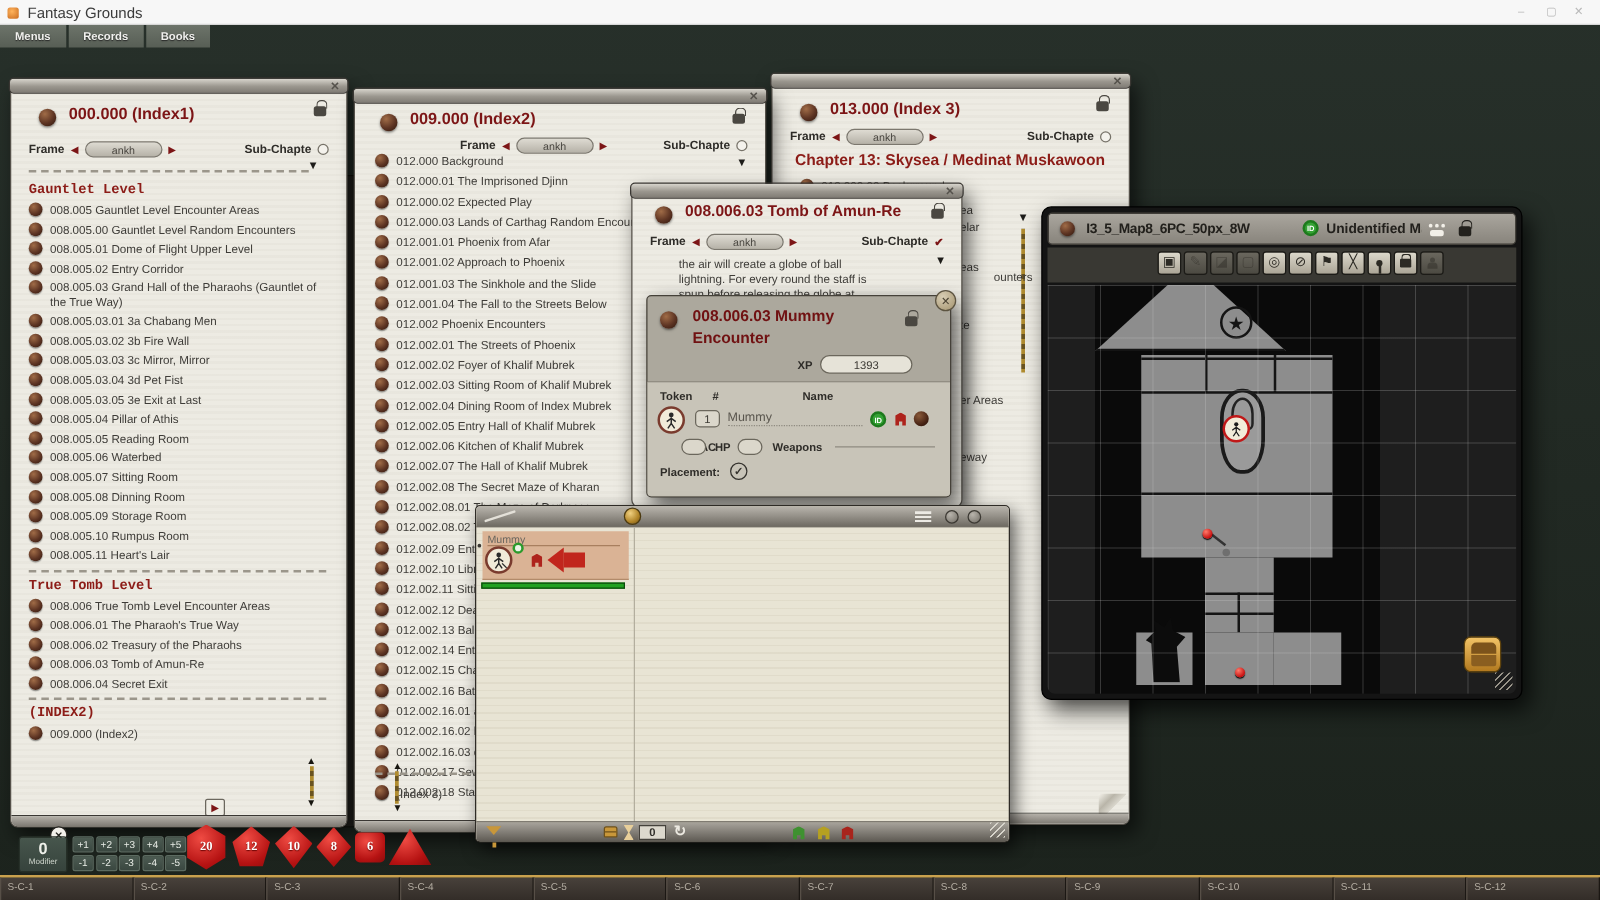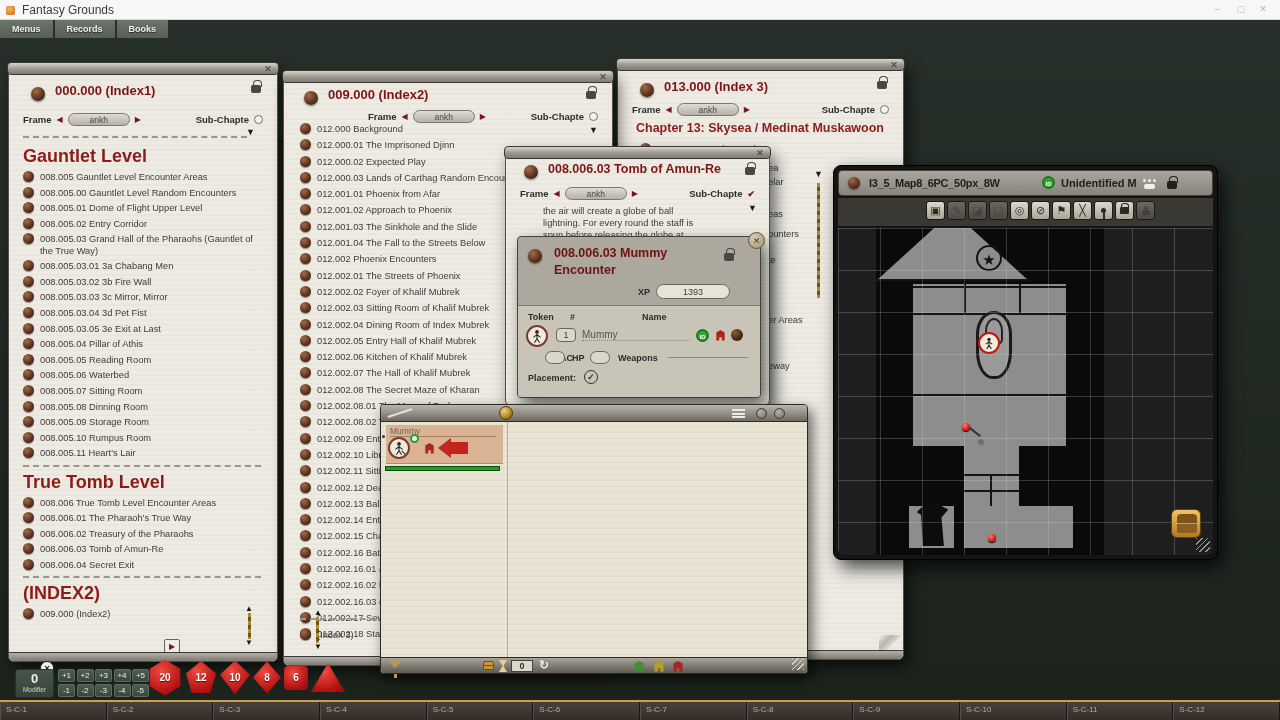--- a/index.html
+++ b/index.html
@@ -35,21 +35,21 @@
   .frame-row { position:absolute; left:14px; right:14px; display:flex; align-items:center; gap:5px; }
   .frame-label { font-size:9.5px; font-weight:bold; color:#2e2c28; }
   .nav-arrow { font-size:8px; color:#7c1516; }
   .ankh-pill { width:62px; height:13px; border:1px solid #7b776e; border-radius:7px; background:linear-gradient(#dedbd2,#b6b2a8);
                font-size:8.5px; color:#4a4741; text-align:center; line-height:12px; }
   .spacer { flex:1; }
   .radio { width:9px; height:9px; border:1px solid #767268; border-radius:50%; background:#f4f2ec; }
   .subchap-check { font-size:9px; color:#7c1516; font-weight:bold; }
   .pin-down { position:absolute; font-size:9px; color:#1d1c19; }
   .dashed-divider { border-top:2px dashed #9b968b; margin:5px 2px 5px 0; }
-  .section-heading { font-size:18px; font-weight:bold; color:#8c1c17; margin:5px 0 4px 0; }
+  .section-heading { font-size:11px; font-weight:bold; color:#8c1c17; margin:5px 0 4px 0;font-family:Liberation Mono, monospace; }
   .list-item { display:flex; align-items:flex-start; gap:6px; margin-bottom:3.4px; cursor:pointer; }
   .item-label { font-size:9.3px; color:#3e3c38; line-height:11.2px; padding-top:1px; }
   .scroll-handle { position:absolute; display:flex; flex-direction:column; align-items:center; color:#17150f; font-size:8px; line-height:8px; }
   .chain { width:3px; height:26px; background:repeating-linear-gradient(#b08c30 0 4px, #6a5420 4px 8px); }
   .page-curl { position:absolute; width:22px; height:22px; right:2px; bottom:2px;
                background:linear-gradient(315deg, transparent 48%, #d9d6cc 50%, #b9b5a9 70%, #f4f2ea 100%); }
   .footer-btn { position:absolute; width:16px; height:14px; border:1px solid #6b675e; background:#efede5; color:#7c1516;
                 font-size:8px; text-align:center; line-height:13px; border-radius:2px; }
 
   
@@ -207,21 +207,21 @@
              border-radius:3px; text-align:center; }
   #mod-value { display:block; font-size:13px; font-weight:bold; color:#eef0ea; line-height:15px; margin-top:1px; }
   #mod-label { display:block; font-size:6.5px; color:#cdd4cb; }
   #plus-row, #minus-row { position:absolute; left:58px; display:flex; gap:1.5px; }
   #plus-row { top:14px; } #minus-row { top:29px; }
   .mod-btn { width:17px; height:13px; background:linear-gradient(#4d5c53,#3a4740); border:1px solid #5c6b61; border-radius:2px;
              color:#e8ece6; font-size:8px; text-align:center; line-height:12px; }
   #dice-row { position:absolute; left:148px; top:0; height:45px; display:flex; align-items:center; gap:3px; }
   .die { position:relative; display:flex; align-items:center; justify-content:center;
          background:radial-gradient(circle at 38% 30%, #ef4b43, #b51212 65%, #8c0b0b); }
-  .die-num { color:#fff; font-size:10px; font-weight:bold; text-shadow:0 1px 1px #600; }
+  .die-num { color:#fff; font-size:10px; font-weight:bold; text-shadow:0 1px 1px #600;font-family:Liberation Serif, serif; }
   .die.d20 { width:34px; height:36px; clip-path:polygon(50% 0,95% 26%,95% 74%,50% 100%,5% 74%,5% 26%); }
   .die.d12 { width:32px; height:33px; clip-path:polygon(50% 0,97% 38%,79% 97%,21% 97%,3% 38%); }
   .die.d10 { width:30px; height:34px; clip-path:polygon(50% 0,100% 42%,50% 100%,0 42%); }
   .die.d8  { width:28px; height:32px; clip-path:polygon(50% 0,100% 50%,50% 100%,0 50%); }
   .die.d6  { width:24px; height:24px; border-radius:4px; }
   .die.d4  { width:34px; height:29px; clip-path:polygon(50% 0,100% 100%,0 100%); }
 
   
   #taskbar { position:absolute; left:0; bottom:0; width:1280px; height:20px; z-index:20; display:flex;
              background:linear-gradient(#48413b,#332d28); border-top:2px solid #c9a14e;justify-content:center; }
@@ -271,21 +271,21 @@
     <div class="chain" style="position:absolute;right:83px;top:122px;height:115px;"></div>
     <div id="idx3-heading">Chapter 13: Skysea / Medinat Muskawoon</div>
     <div id="idx3-first" class="list-item">
       <span class="orb"></span>
       <span class="item-label">013.000.00 Background</span>
     </div>
     <div id="idx3-frags">
         <div class="idx3-frag" style="top: 102px;">ea</div>
         <div class="idx3-frag" style="top: 116px; text-align: center;">elar</div>
         <div class="idx3-frag" style="top: 148px;">eas</div>
-        <div class="idx3-frag" style="top: 168px;">ounters</div>
+        <div class="idx3-frag" style="top: 156px; margin-left: 27px;">ounters</div>
         <div class="idx3-frag" style="top: 194px;">te</div>
         <div class="idx3-frag" style="top: 254px;">er Areas</div>
         <div class="idx3-frag" style="top: 300px;">eway</div>
         <div class="idx3-frag" style="top: 345px;">eas</div>
         <div class="idx3-frag" style="top: 362px;">rs</div>
       </div>
     <div class="page-curl"></div>
     <div class="metal-bottom"></div>
   </div>
 

